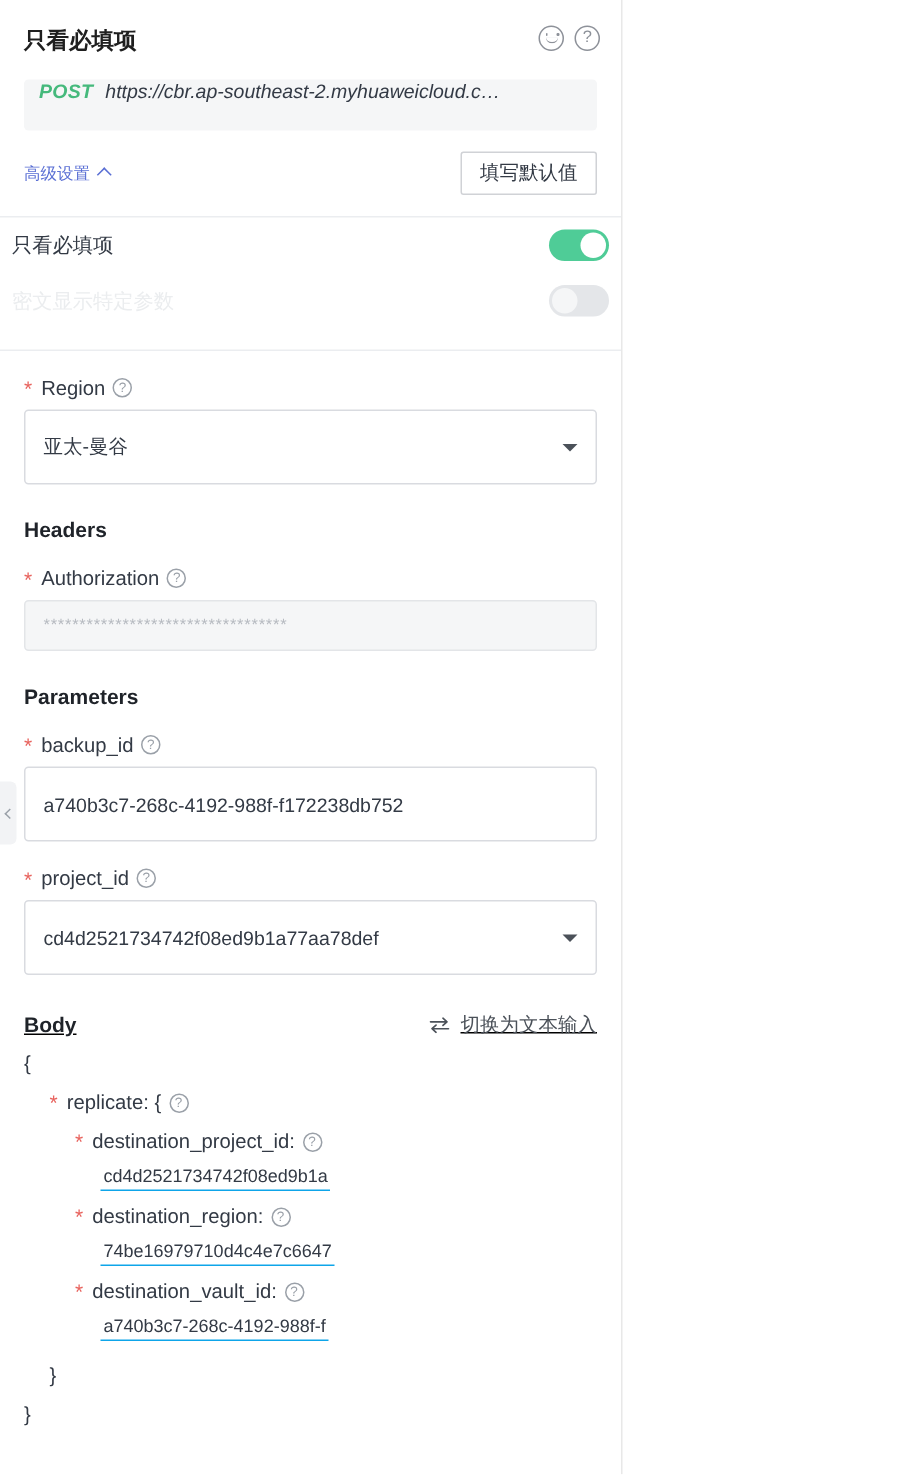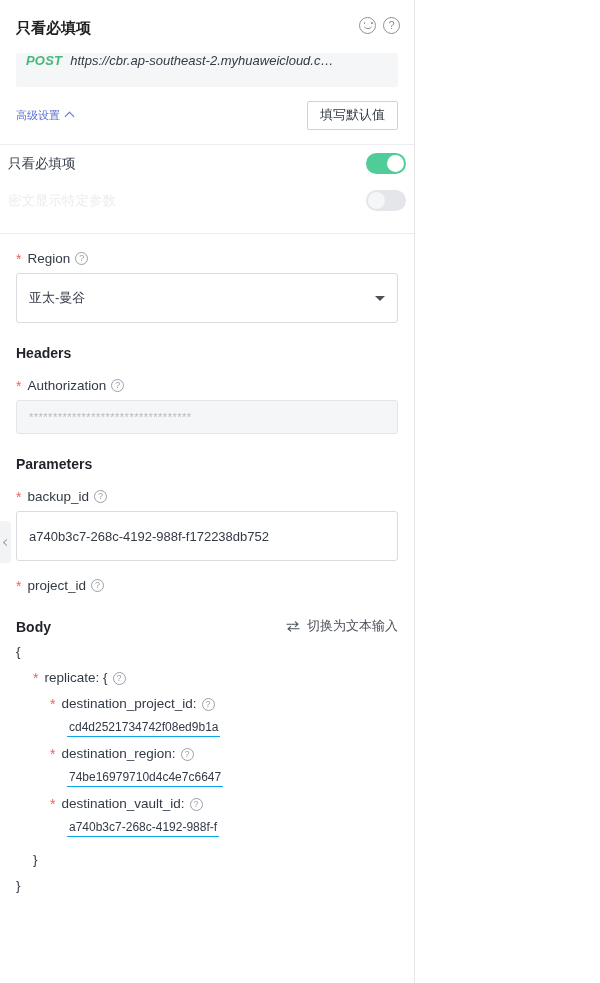--- a/index.html
+++ b/index.html
@@ -186,22 +186,23 @@
     width: 100%; height: 34px;
     border: 1px solid #e3e5e8; border-radius: 3px;
     background: #f5f6f7;
     display: flex; align-items: center; padding: 0 12px;
     font-size: 11px; color: #b6bac0; letter-spacing: .5px;
     overflow: hidden; white-space: nowrap; cursor: text;
   }
 
   
   .body-head {
-    display: flex; align-items: flex-end; justify-content: space-between;
+    display: flex; align-items: center; justify-content: space-between;
     margin: 24px 0 4px 0;
+    text-decoration: underline;
   }
   .switch-text {
     display: flex; align-items: center; gap: 7px;
     font-size: 13px; color: #4b5159; cursor: pointer;
   }
   .swapico { width: 14px; height: 11px; flex: none; }
   .json { font-size: 13.5px; color: #333a45; line-height: 1; }
   .jrow { display: flex; align-items: center; gap: 5px; height: 26px; }
   .jrow.val { height: 24px; }
   .jval {
@@ -313,20 +314,24 @@
         <span>backup_id</span>
         <span class="helpico">?</span>
       </div>
       <div class="textinput">a740b3c7-268c-4192-988f-f172238db752</div>
 
       <div class="field-label">
         <span class="req">*</span>
         <span>project_id</span>
         <span class="helpico">?</span>
       </div>
+      <div class="select">
+        <span>cd4d2521734742f08ed9b1a77aa78def</span>
+        <span class="caret"></span>
+      </div>
 
       <div class="body-head">
         <span class="section-title" style="margin:0">Body</span>
         <span class="switch-text">
           <svg class="swapico" viewBox="0 0 14 11">
             <path d="M1 3.2 H12 M9.3 0.8 L12 3.2 L9.3 5.6" fill="none" stroke="#4b5159" stroke-width="1.1" stroke-linecap="round" stroke-linejoin="round"></path>
             <path d="M13 7.8 H2 M4.7 5.4 L2 7.8 L4.7 10.2" fill="none" stroke="#4b5159" stroke-width="1.1" stroke-linecap="round" stroke-linejoin="round"></path>
           </svg>
           <span>切换为文本输入</span>
         </span>

